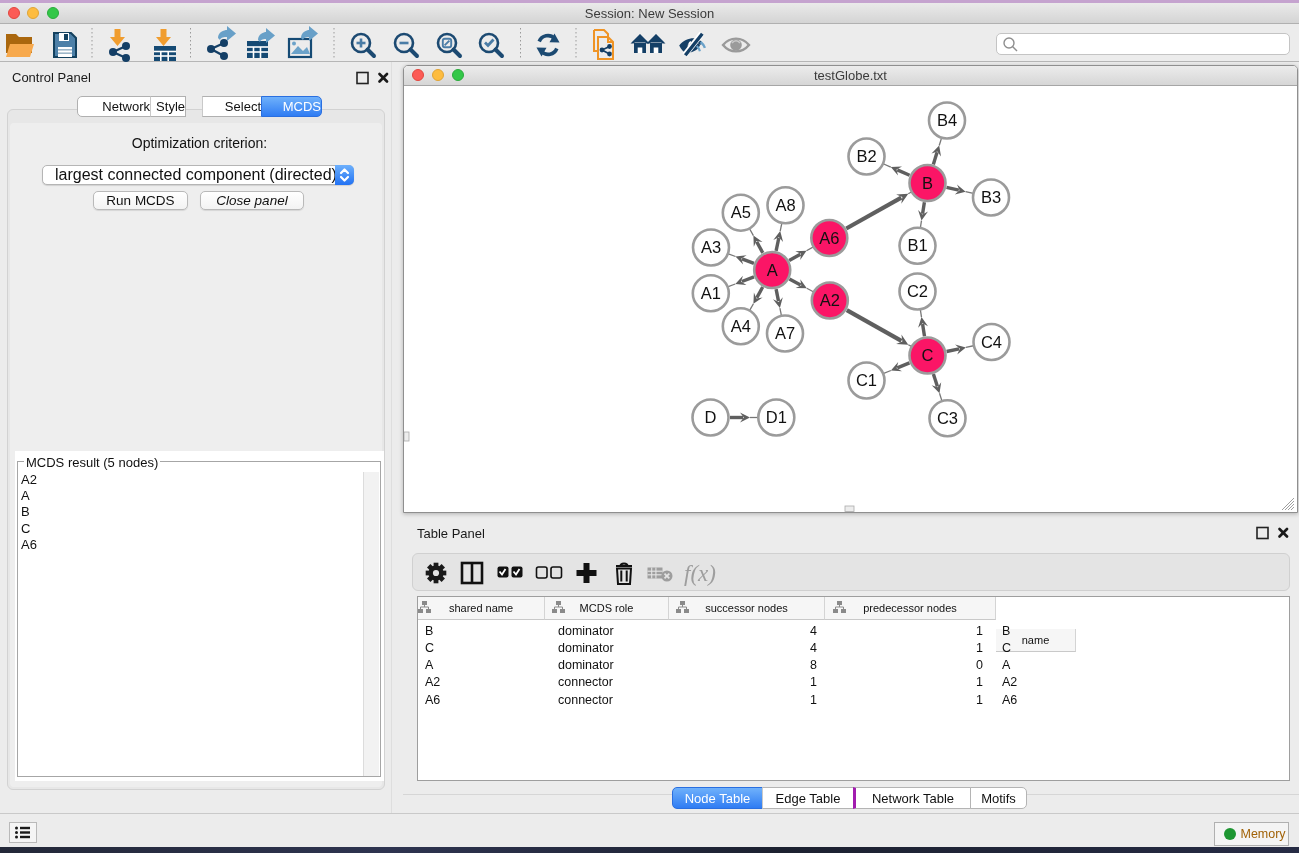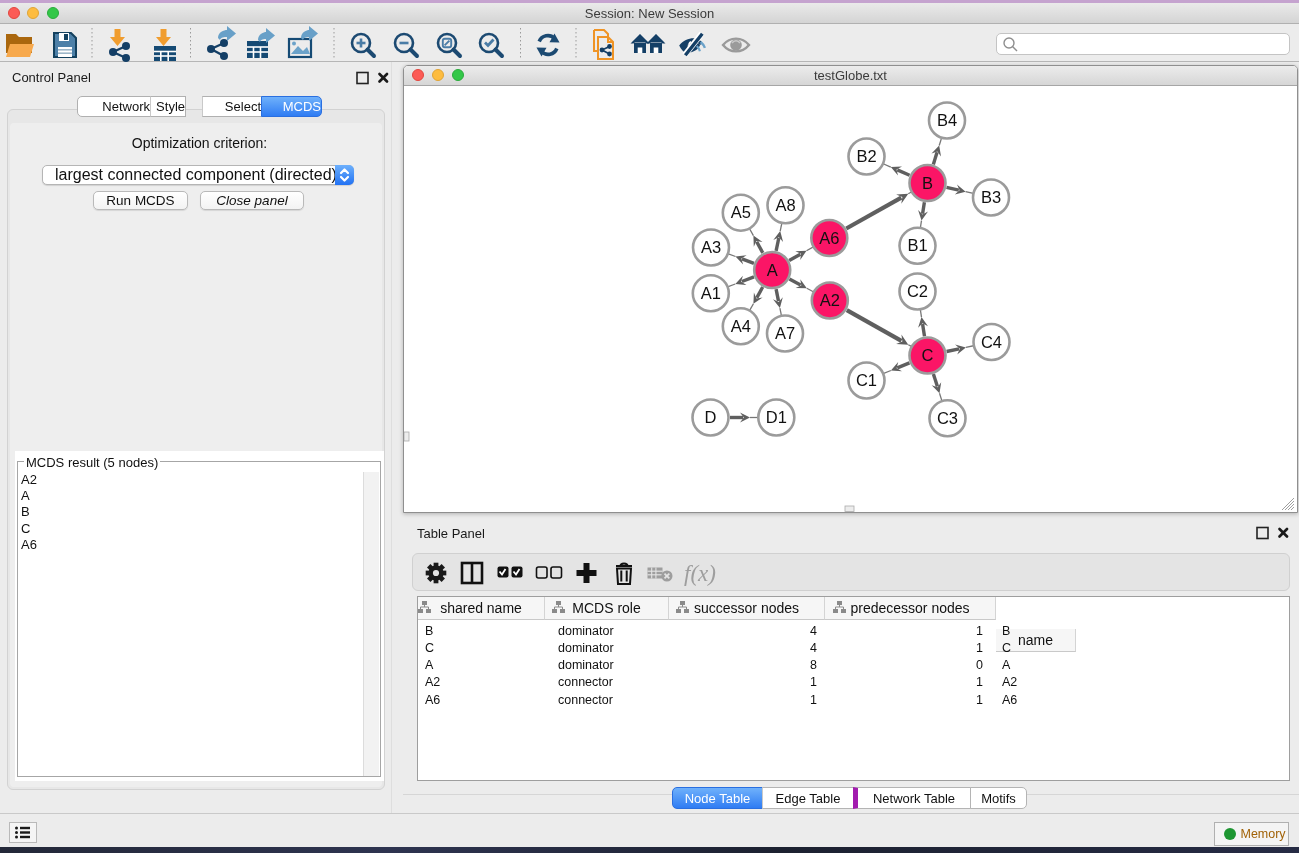--- a/index.html
+++ b/index.html
@@ -42,21 +42,21 @@
 #netwin { left:403px; top:65px; width:895px; height:448px; background:#fff;
   border:1px solid #8f8f8f; border-radius:5px 5px 0 0; box-shadow:0 1px 4px rgba(0,0,0,0.25); }
 #nettitle { left:0; top:0; width:893px; height:20px; background:linear-gradient(#ececec,#d6d6d6);
   border-bottom:1px solid #a6a6a6; border-radius:4px 4px 0 0; text-align:center; font-size:13px; color:#3b3b3b; line-height:20px; }
 .tl2 { width:12px; height:12px; border-radius:50%; top:4px; position:absolute; }
 
 #tpHead { left:417px; top:526px; font-size:13px; color:#1a1a1a; }
 #tpToolbar { left:412px; top:553px; width:878px; height:38px; background:#e4e4e4; border:1px solid #d0d0d0; border-radius:6px; }
 #tbl { left:417px; top:596px; width:873px; height:185px; background:#fff; border:1px solid #9e9e9e; }
 .th { position:absolute; top:0; height:23px; background:#f6f6f6; border-right:1px solid #d4d4d4; border-bottom:1px solid #c9c9c9;
-  font-size:14px; color:#111; text-align:center; line-height:23px; }
+  font-size:11px; color:#111; text-align:center; line-height:23px; }
 .td { position:absolute; font-size:12.5px; color:#111; height:17px; line-height:17px; }
 .btab { position:absolute; top:787px; height:22px; background:#fff; border:1px solid #b4b4b4; font-size:13px; color:#111;
   text-align:center; line-height:21px; }
 .btabsel { background:linear-gradient(#6fb1fb,#2f7cf3); color:#fff; border-color:#2a6fe0; }
 #tabline { left:403px; top:794px; width:896px; height:1px; background:#d6d6d6; }
 </style></head><body>
 <div class="abs" id="deskTop"></div>
 <div class="abs" id="titlebar">Session: New Session</div>
 <div class="abs tl" style="left:8px; background:#fc5b56; border:0.5px solid #e2463f;"></div>
 <div class="abs tl" style="left:27px; background:#fdbc40; border:0.5px solid #e0a435;"></div>
@@ -493,14 +493,14 @@
 <div class="td" style="left:1002px;top:674.4px;">A2</div>
 <div class="td" style="left:425px;top:691.7px;">A6</div>
 <div class="td" style="left:558px;top:691.7px;">connector</div>
 <div class="td" style="left:757px;top:691.7px;width:60px;text-align:right;">1</div>
 <div class="td" style="left:923px;top:691.7px;width:60px;text-align:right;">1</div>
 <div class="td" style="left:1002px;top:691.7px;">A6</div>
 
 <div class="abs" id="tabline"></div>
 <div class="btab btabsel" style="left:672px;top:787px;width:91px;border-radius:5px 0 0 5px;">Node Table</div>
 <div class="btab" style="left:762px;top:787px;width:92px;border-left:1px solid #c9c9c9;">Edge Table</div>
-<div class="btab" style="left:853px;top:787px;width:118px;border-left:5px solid #a21caf;">Network Table</div>
+<div class="btab" style="left:853px;top:787px;width:118px;border-left:3px solid #a21caf;">Network Table</div>
 <div class="btab" style="left:970px;top:787px;width:57px;border-radius:0 5px 5px 0;">Motifs</div>
 
 </body></html>

